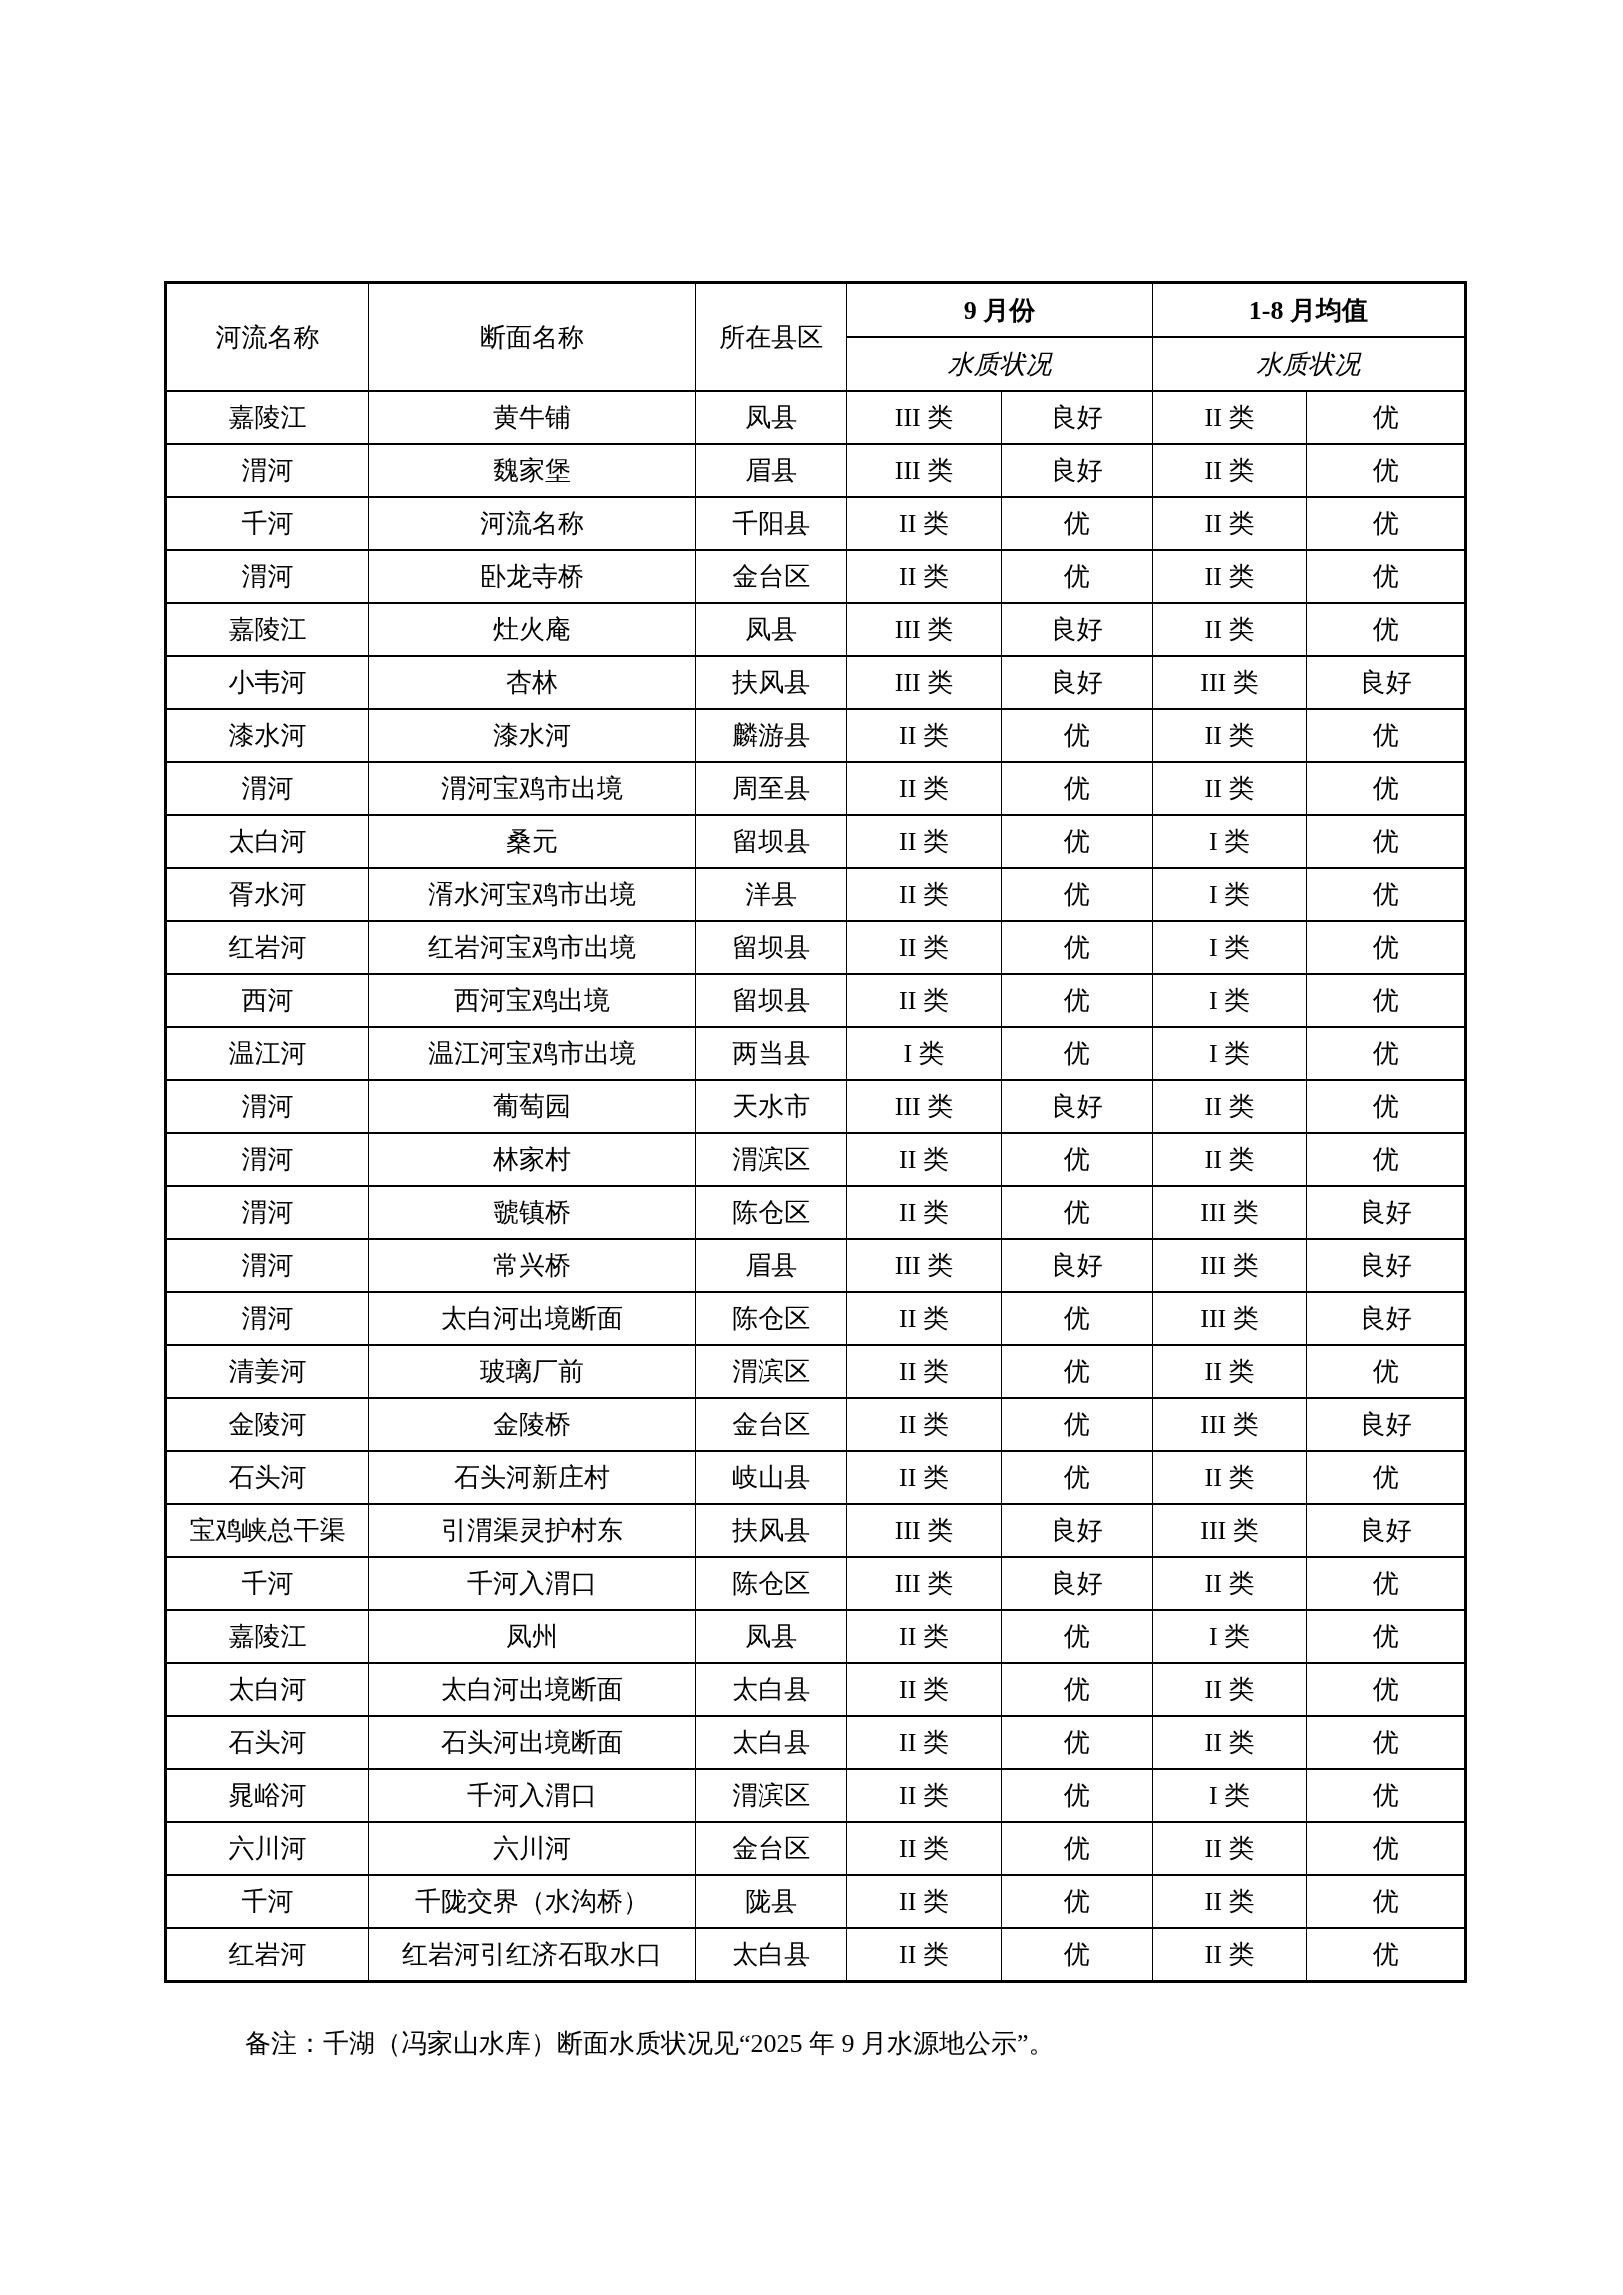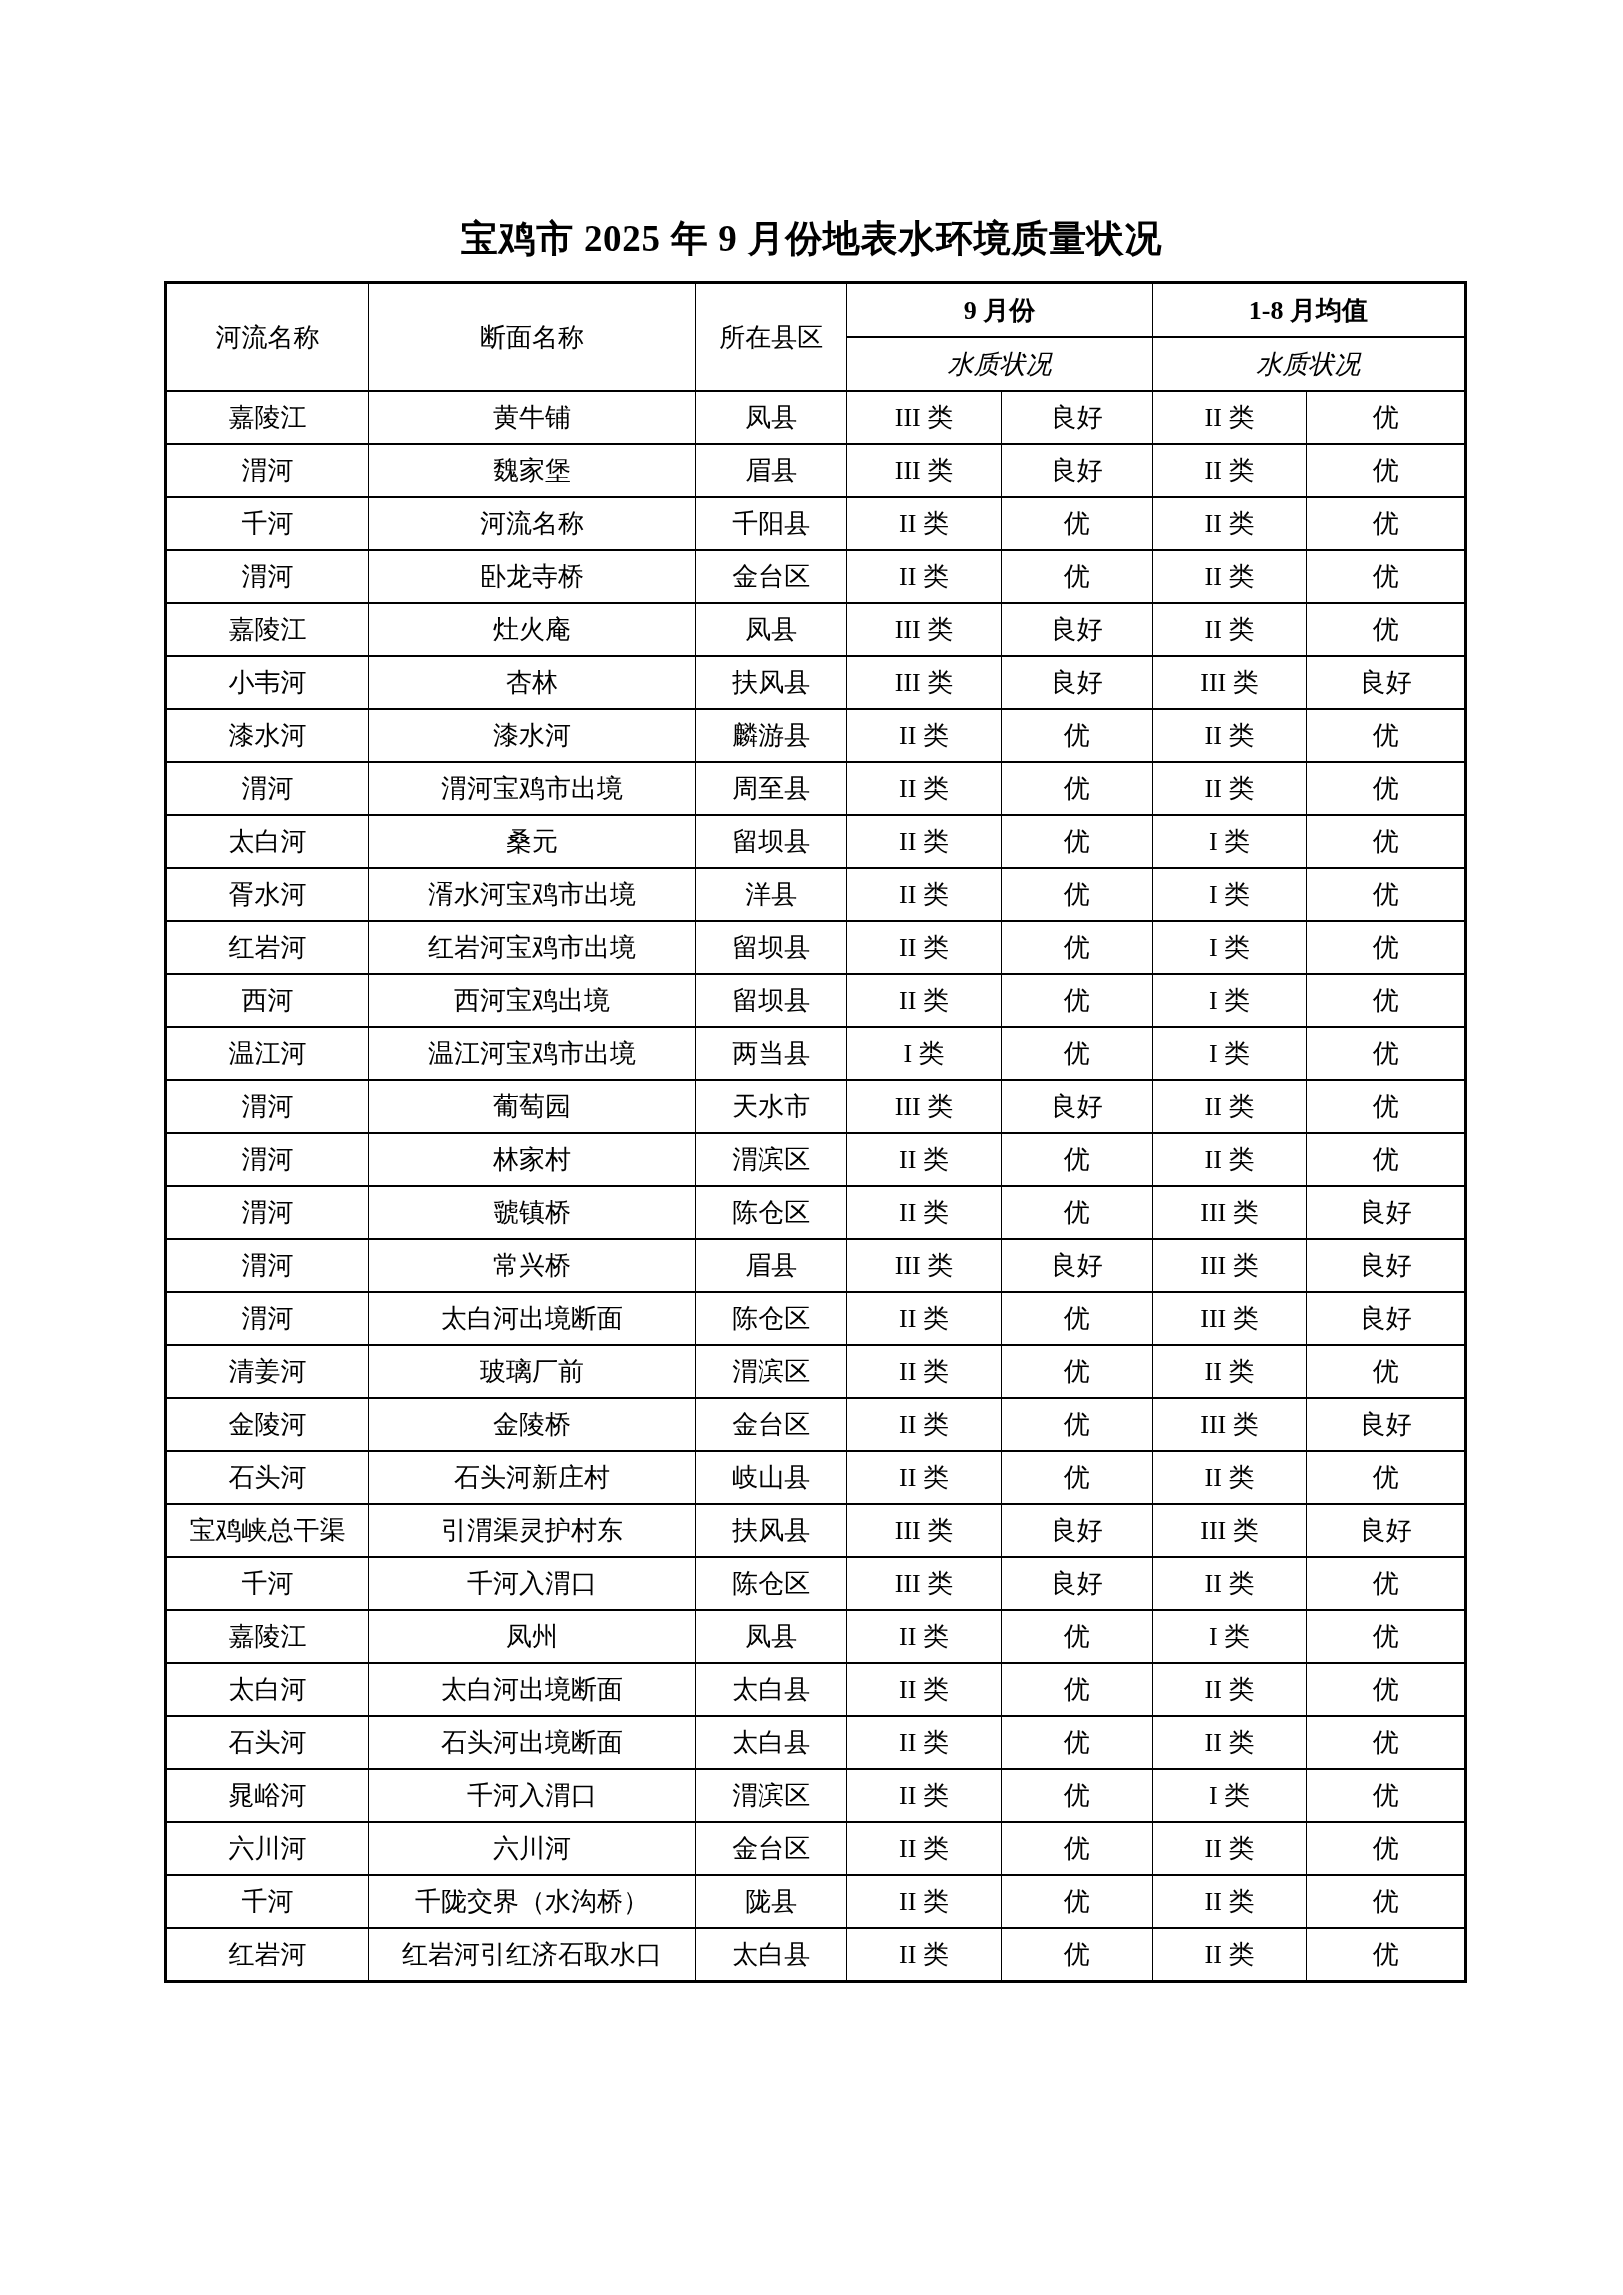--- a/index.html
+++ b/index.html
@@ -55,21 +55,20 @@
     margin:0;
     font-size:26px;
     line-height:1.4;
   }
 </style>
 </head>
 <body>
 
 <div class="page">
 
-  <h1 class="doc-title">宝鸡市 2025 年 9 月份地表水环境质量状况</h1>
 
   <div class="table-wrap">
     <table class="wq">
       <colgroup>
         <col style="width:15.6%">
         <col style="width:25.2%">
         <col style="width:11.6%">
         <col style="width:11.9%">
         <col style="width:11.6%">
         <col style="width:11.9%">
@@ -356,15 +355,16 @@
             <td>太白县</td>
             <td>II 类</td>
             <td>优</td>
             <td>II 类</td>
             <td>优</td>
           </tr>
         </tbody>
     </table>
   </div>
 
+  <p class="footnote">备注：千湖（冯家山水库）断面水质状况见“2025 年 9 月水源地公示”。</p>
 
 </div>
 
 
 </body></html>

